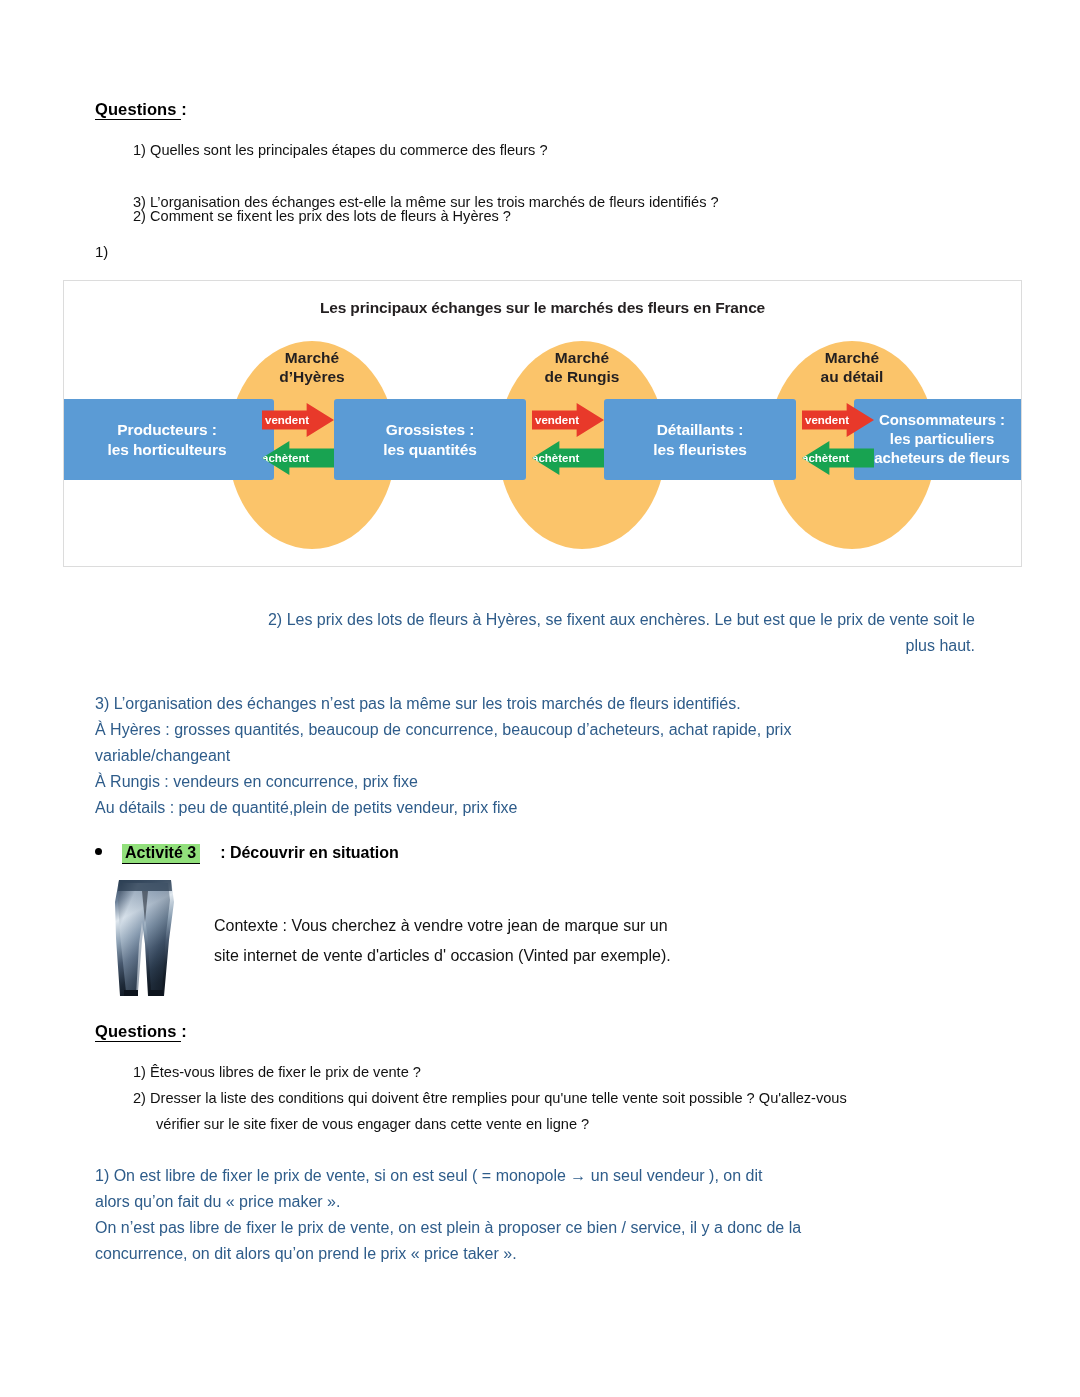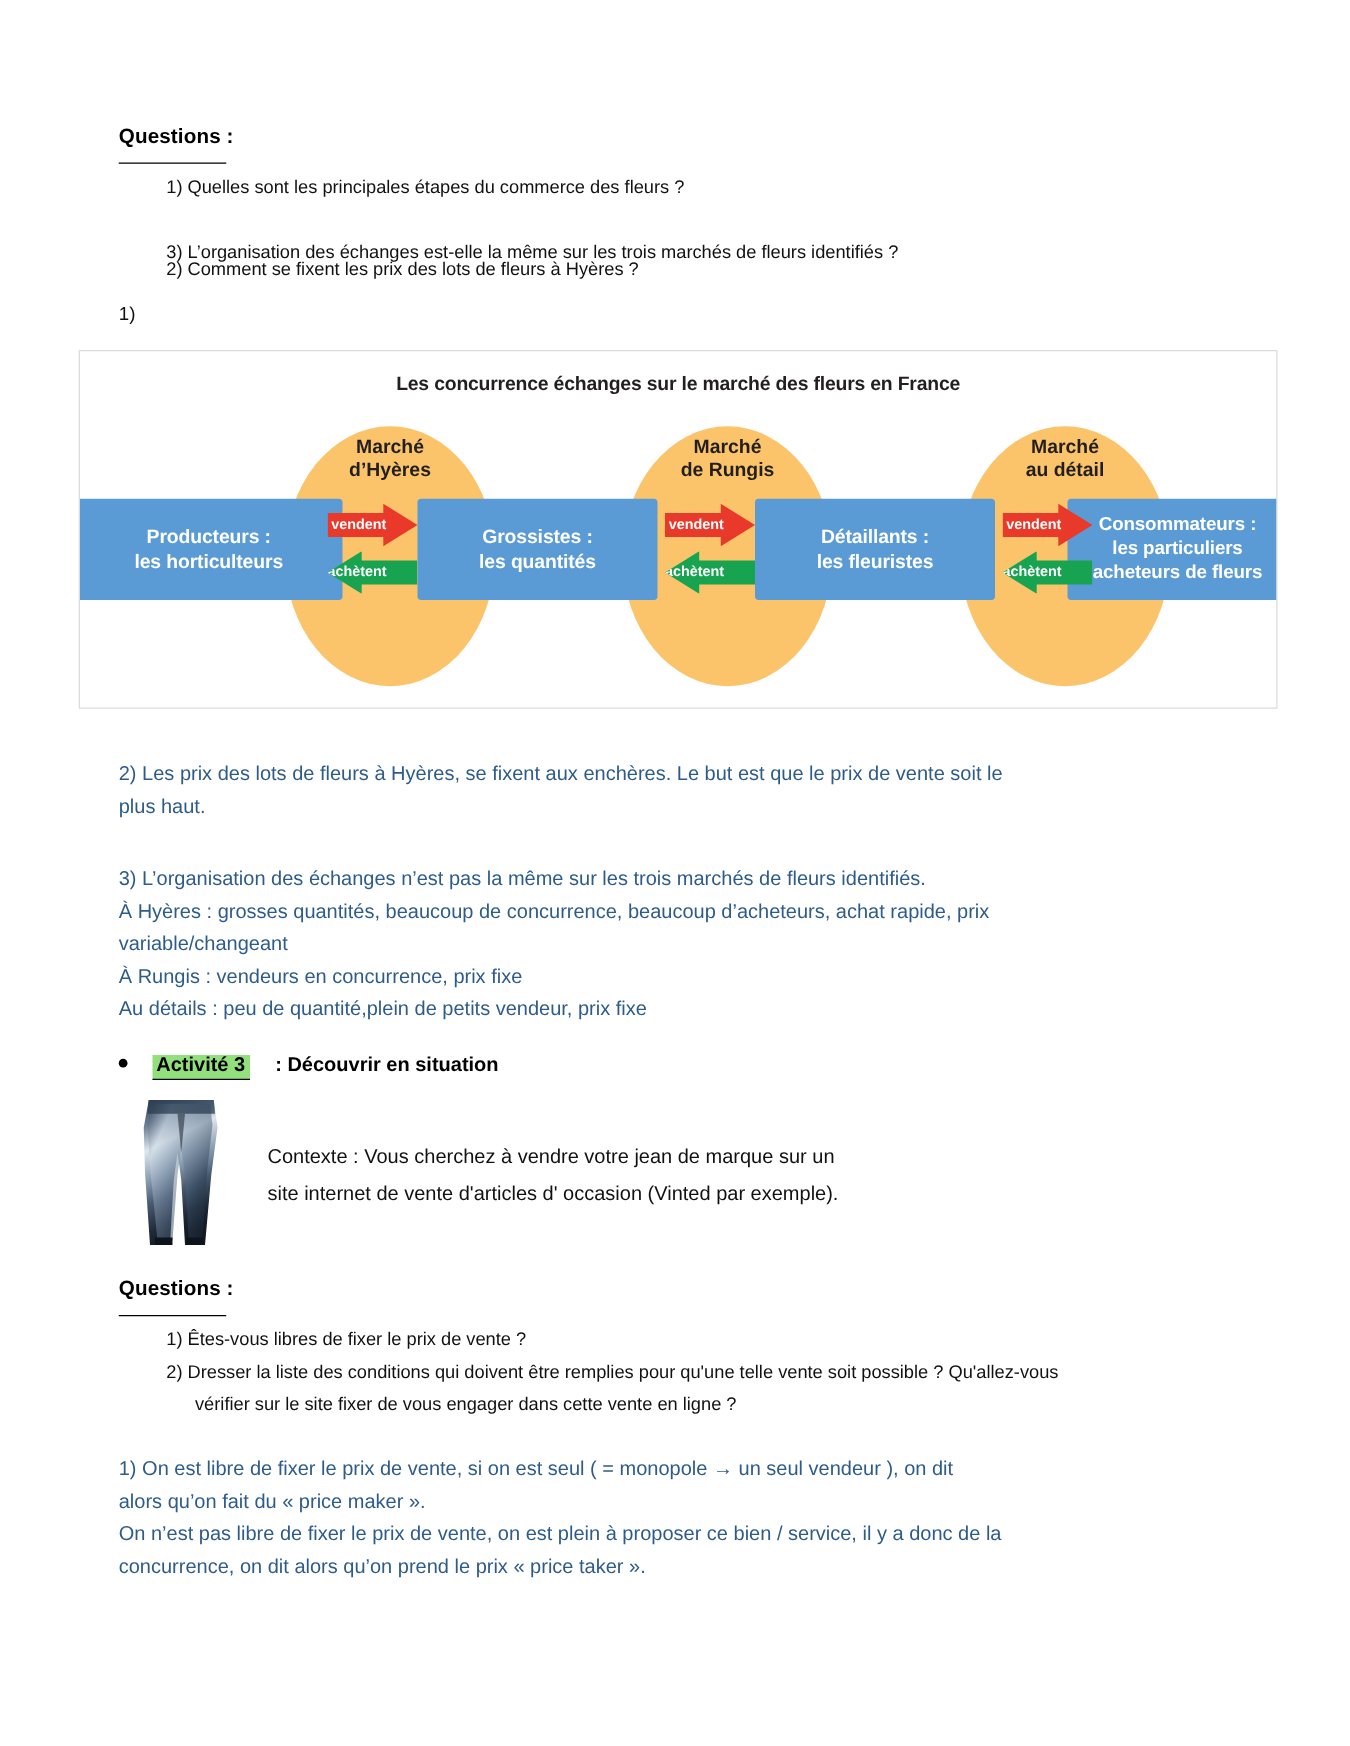--- a/index.html
+++ b/index.html
@@ -25,21 +25,21 @@
   .qheading {
     position: absolute;
     font-family: "Liberation Sans", "DejaVu Sans", sans-serif;
     font-weight: bold;
     font-size: 16.5px;
     color: #000000;
     letter-spacing: .1px;
   }
   .qheading span.u {
     border-bottom: 1.6px solid #000;
-    padding-bottom: 12px;
+    padding-bottom: 1px;
   }
 
   .qitem {
     position: absolute;
     font-family: "Liberation Sans", "DejaVu Sans", sans-serif;
     font-size: 14.6px;
     color: #111;
     line-height: 1.55;
     white-space: nowrap;
   }
@@ -227,21 +227,21 @@
   </div>
 
   <div class="qitem" style="left:133px; top:139px;">1) Quelles sont les principales étapes du commerce des fleurs ?</div>
   <div class="qitem" style="left:133px; top:165px;margin-top:40px;">2) Comment se fixent les prix des lots de fleurs à Hyères ?</div>
   <div class="qitem" style="left:133px; top:191px;">3) L’organisation des échanges est-elle la même sur les trois marchés de fleurs identifiés ?</div>
 
   <div class="label-1" style="left:95px; top:243px;">1)</div>
 
   <div class="diagram-frame">
 
-    <div class="diagram-title">Les concurrence échanges sur le marché des fleurs en France</div>
+    <div class="diagram-title">Les principaux échanges sur le marchés des fleurs en France</div>
 
     <div class="ellipse e1"></div>
     <div class="ellipse e2"></div>
     <div class="ellipse e3"></div>
 
     <div class="mk-label m1">
       <div>Marché</div>
       <div>d’Hyères</div>
     </div>
     <div class="mk-label m2">
@@ -290,21 +290,21 @@
     <div class="arrowpair p3">
       <div class="arrow sell">
         <span>vendent</span>
       </div>
       <div class="arrow buy">
         <span>achètent</span>
       </div>
     </div>
   </div>
 
-  <div class="ans" style="left:95px; top:607px; width:880px;">
+  <div class="ans" style="left:95px; top:607px; width:880px;text-align:right;">
     <div>2)  Les prix des lots de fleurs à Hyères, se fixent aux enchères. Le but est que le prix de vente soit le</div>
     <div>plus haut.</div>
   </div>
 
   <div class="ans" style="left:95px; top:691px; width:900px;">
     <div>3) L’organisation des échanges n’est pas la même sur les trois marchés de fleurs identifiés.</div>
     <div>À Hyères : grosses quantités, beaucoup de concurrence, beaucoup d’acheteurs, achat rapide, prix</div>
     <div>variable/changeant</div>
     <div>À Rungis : vendeurs en concurrence, prix fixe</div>
     <div>Au détails : peu de quantité,plein de petits vendeur, prix fixe</div>

